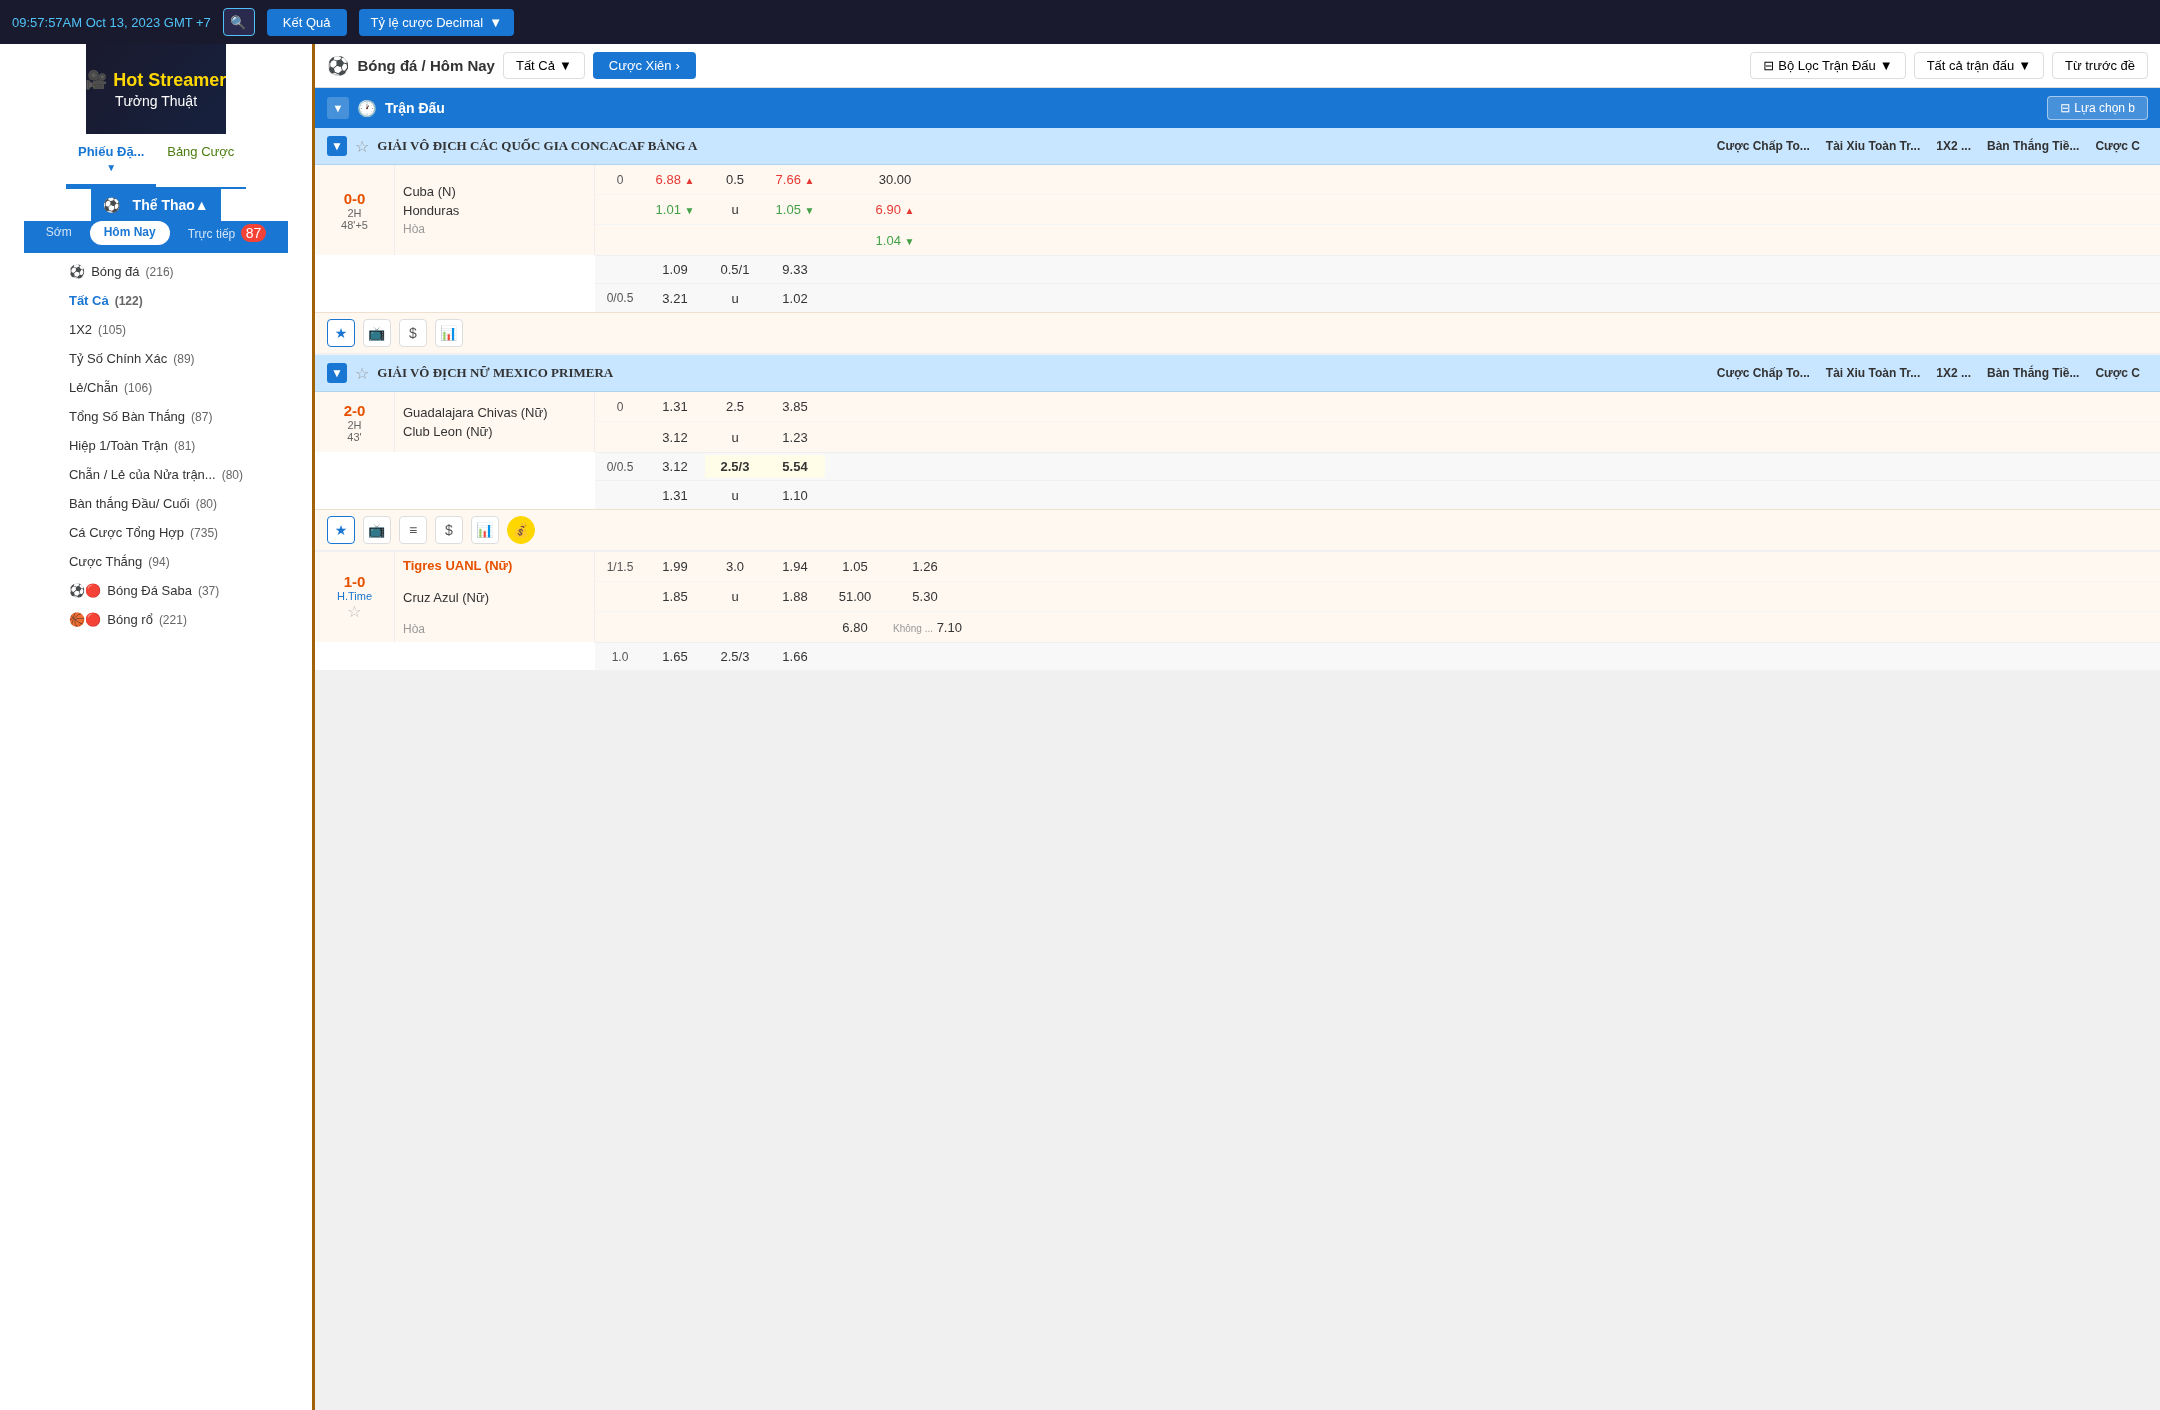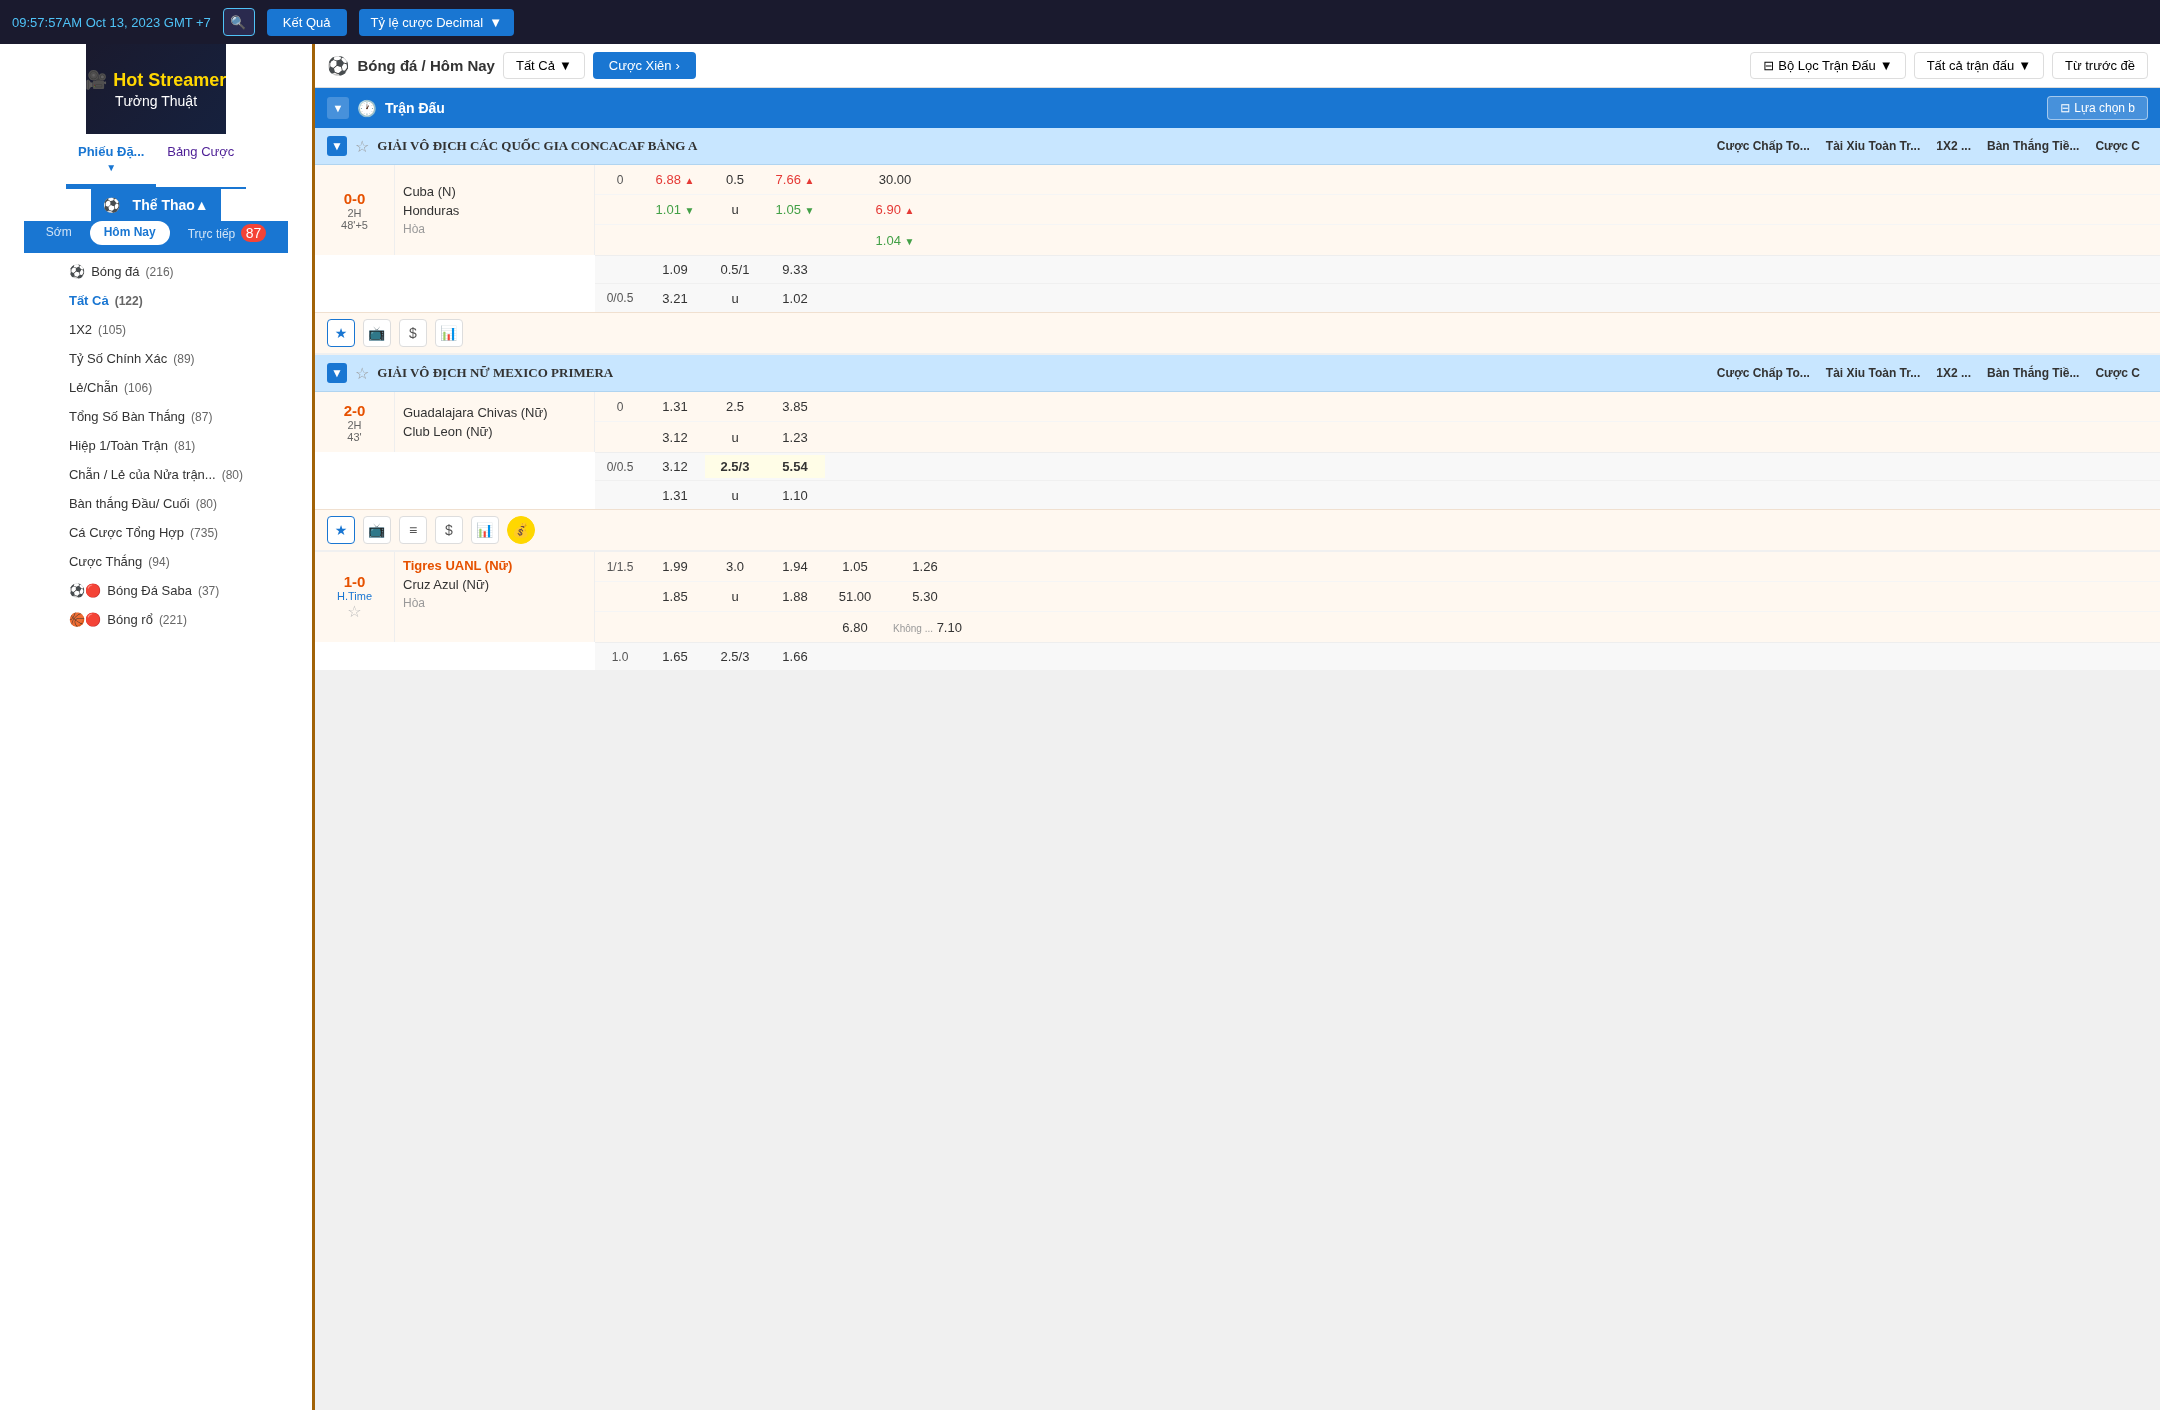--- a/index.html
+++ b/index.html
@@ -100,21 +100,21 @@
       display: flex;
       border-bottom: 2px solid #1976d2;
       background: #fff;
     }
     .sidebar-tab {
       flex: 1;
       padding: 10px 8px;
       text-align: center;
       cursor: pointer;
       font-size: 13px;
-      color: #4c1d95;
+      color: #4d7c0f;
       border-bottom: 3px solid transparent;
       position: relative;
     }
     .sidebar-tab.active {
       color: #1976d2;
       border-bottom: 3px solid #1976d2;
       font-weight: bold;
     }
     .sidebar-tab-badge {
       background: #f44336;
@@ -655,21 +655,21 @@
           </div>
         </div>
 
         <div class="match-group" style="margin-top:2px;">
           <div style="display:flex; align-items:stretch; background:#fff8f0;">
             <div style="width:80px; min-width:80px; display:flex; flex-direction:column; align-items:center; justify-content:center; padding:6px 4px; background:#fff8f0; border-right:1px solid #eee;">
               <div class="match-score">1-0</div>
               <div class="match-time-info" style="color:#1976d2;">H.Time</div>
               <div class="match-star">☆</div>
             </div>
-            <div style="width:200px; min-width:200px; display:flex; flex-direction:column; justify-content:flex-start; padding:4px 8px; border-right:1px solid #eee;">
+            <div style="width:200px; min-width:200px; display:flex; flex-direction:column; justify-content:space-between; padding:4px 8px; border-right:1px solid #eee;">
               <div class="team-name bold">Tigres UANL (Nữ)</div>
               <div class="team-name">Cruz Azul (Nữ)</div>
               <div class="draw-text">Hòa</div>
             </div>
             <div style="flex:1; display:flex; flex-direction:column;">
               <div style="display:flex; align-items:center; border-bottom:1px solid #f5f5f5; min-height:30px;">
                 <div class="odds-cell handicap">1/1.5</div>
                 <div class="odds-cell">1.99</div>
                 <div class="odds-cell">3.0</div>
                 <div class="odds-cell">1.94</div>

